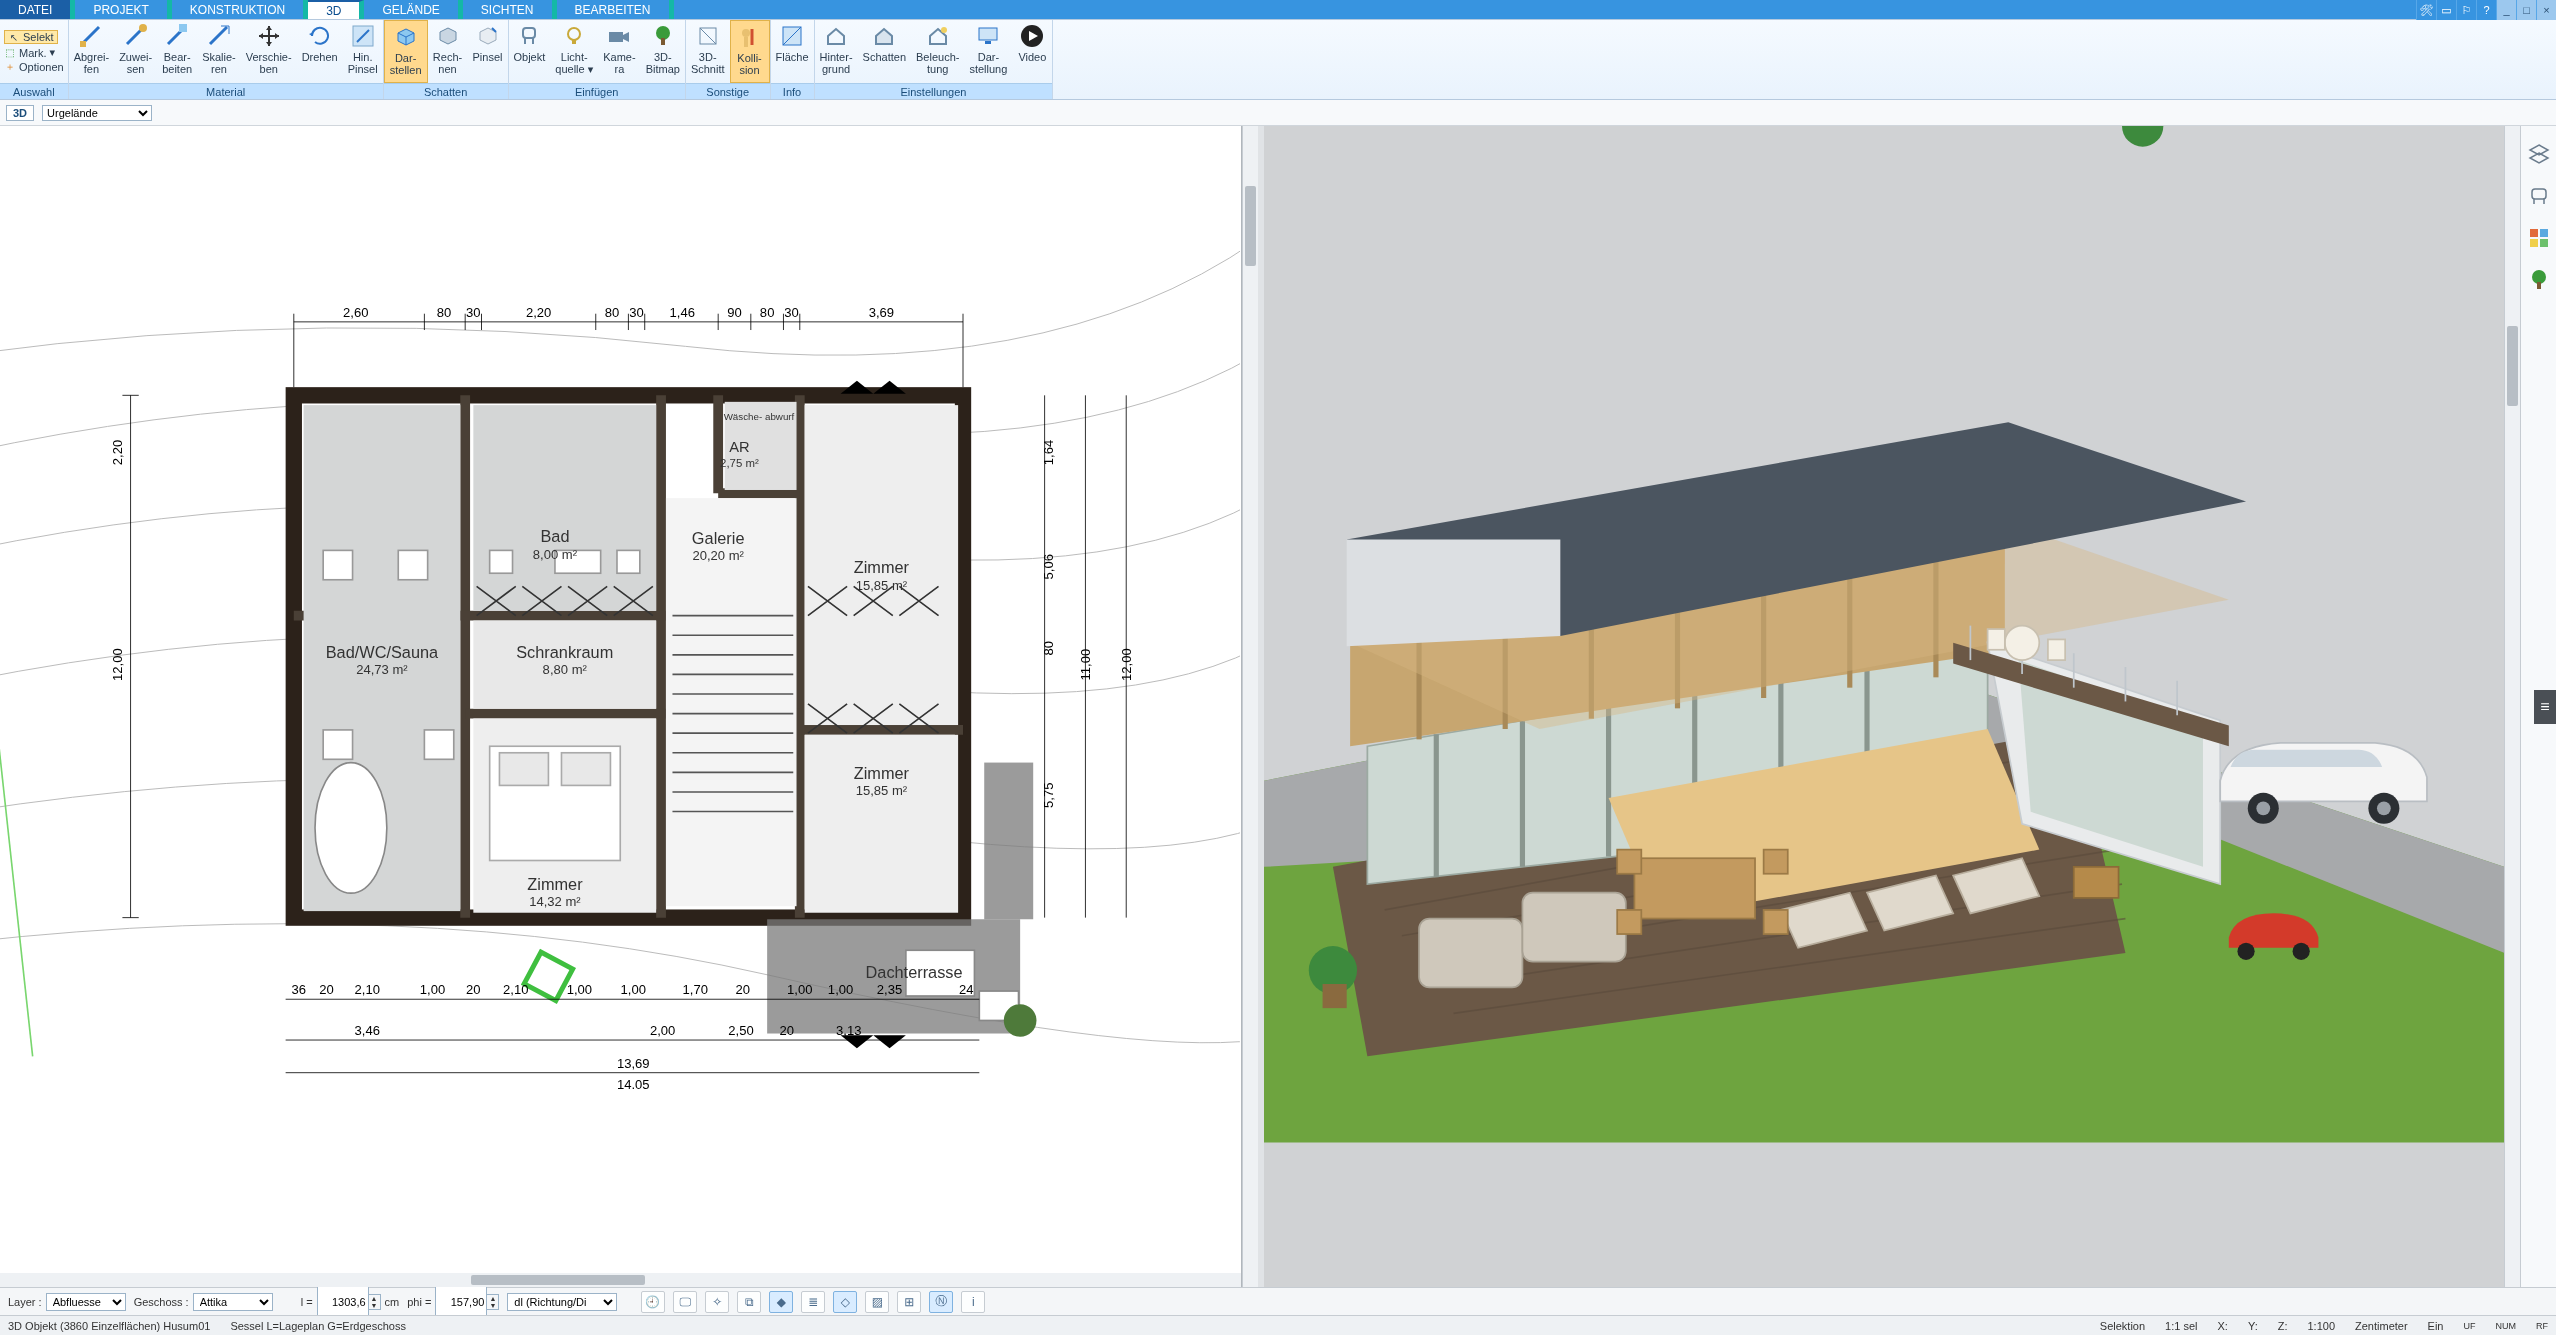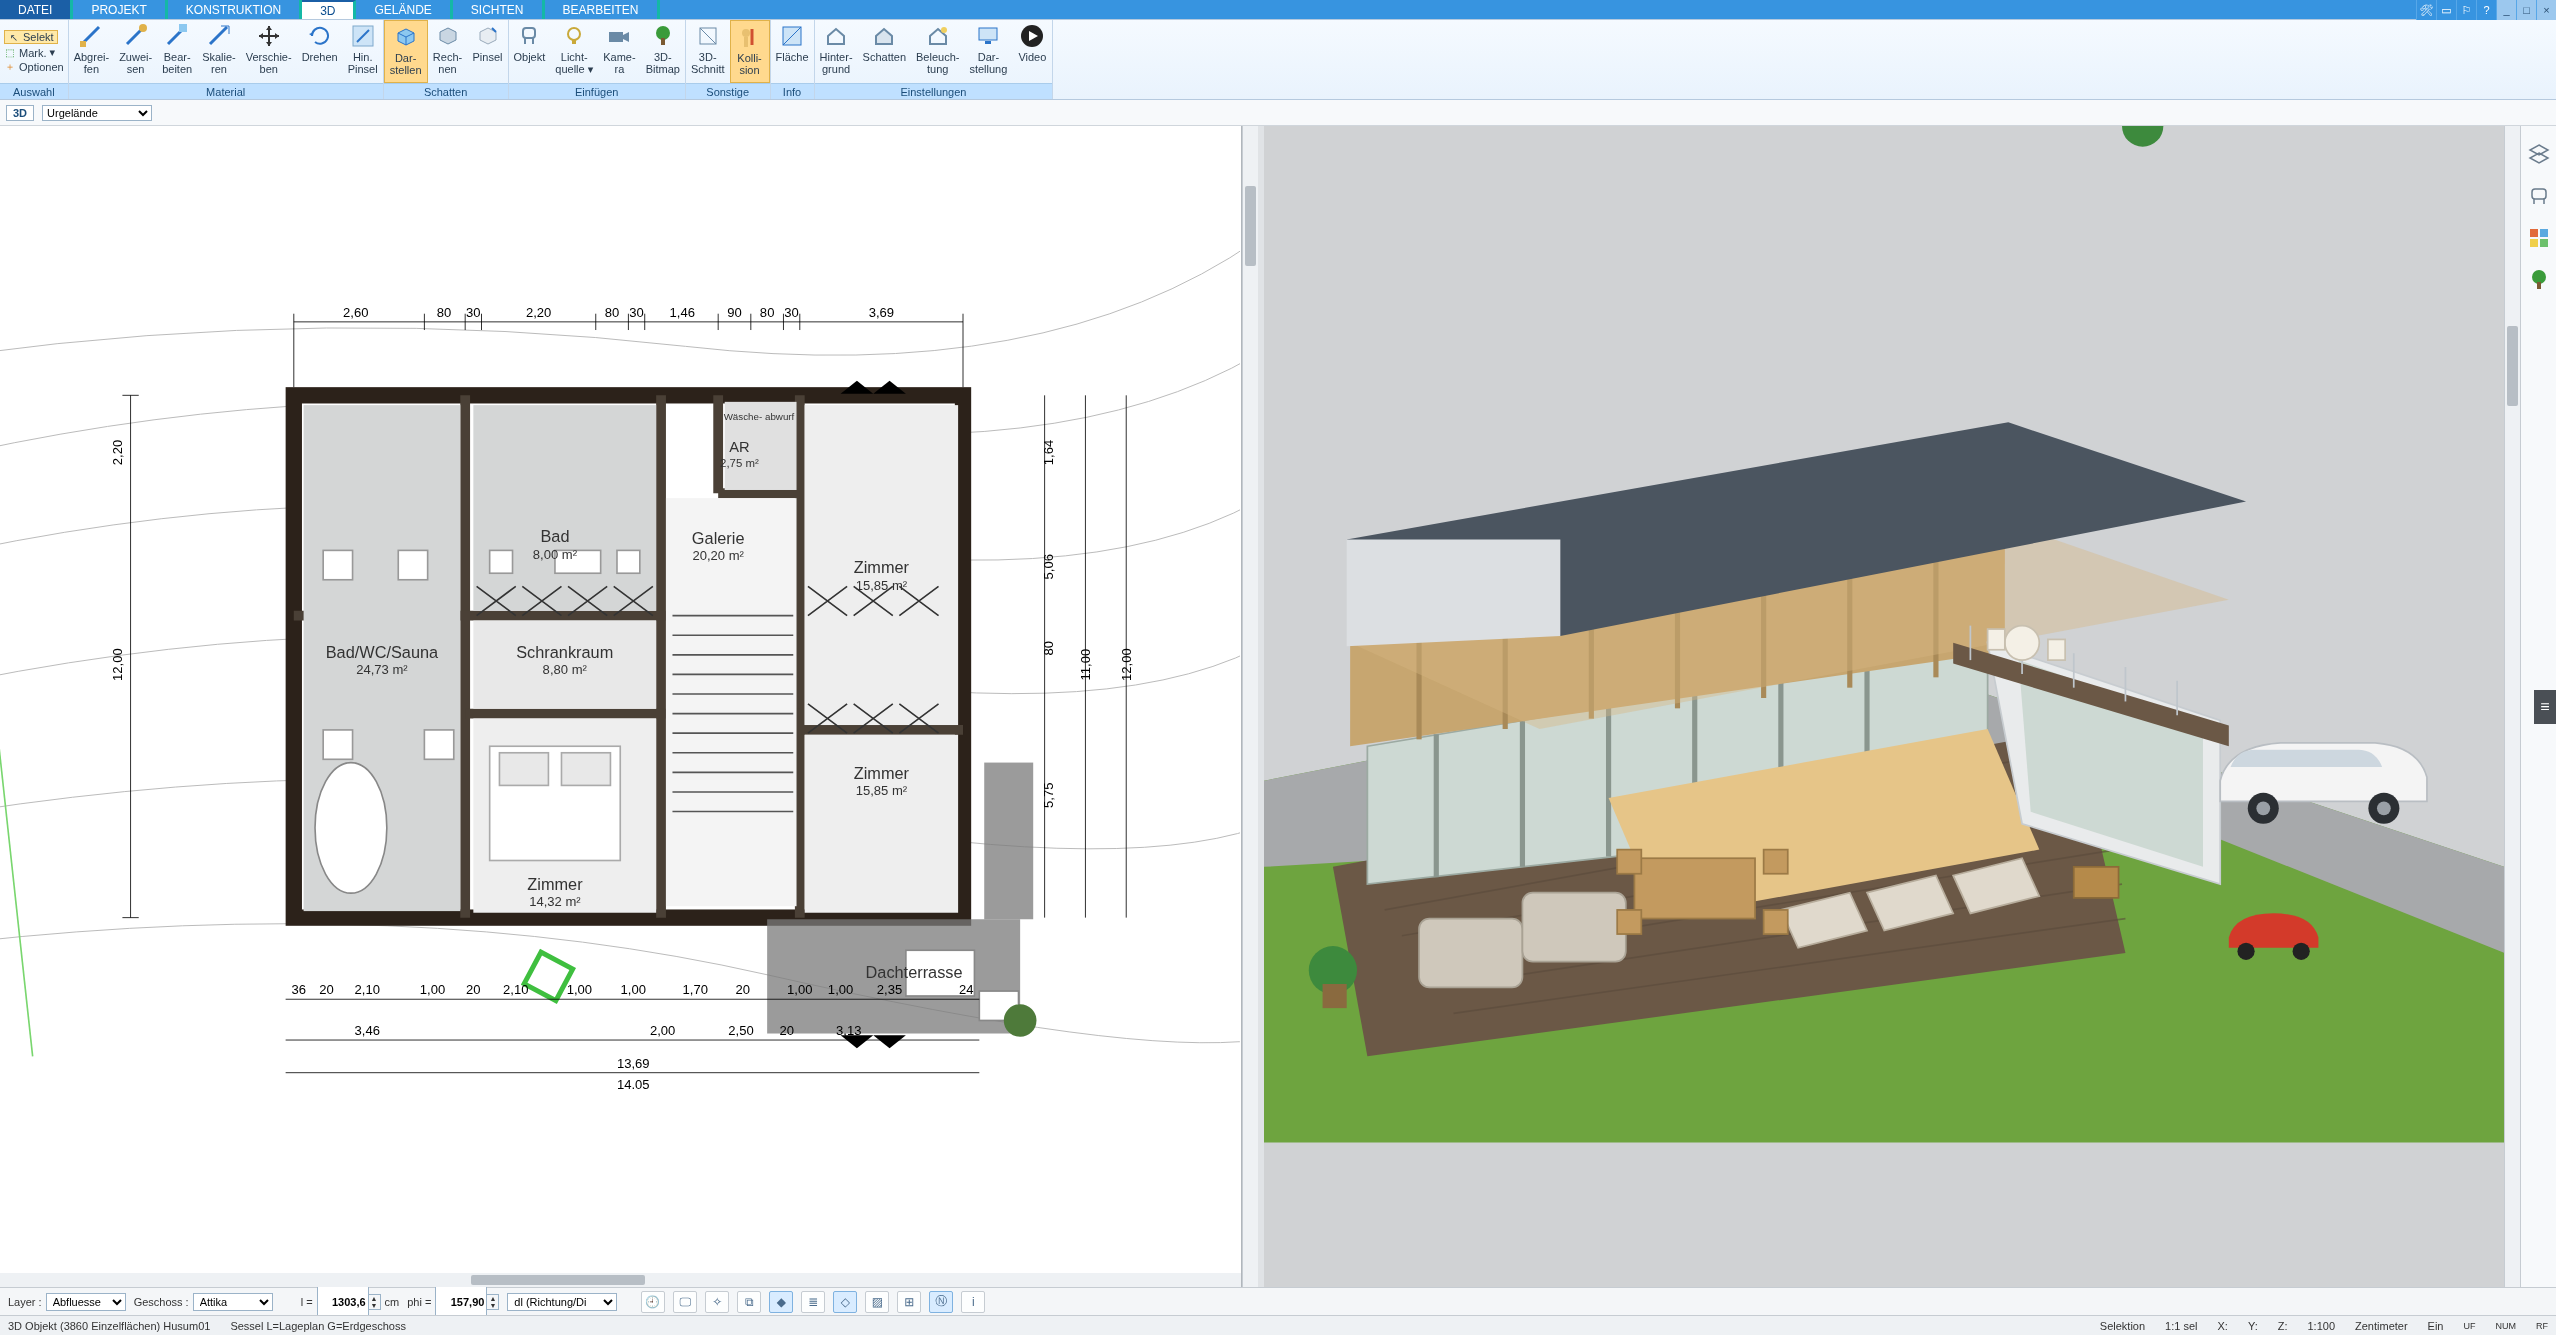--- a/index.html
+++ b/index.html
@@ -3,21 +3,21 @@
 <meta charset="utf-8">
 <style>
 * { margin: 0; padding: 0; box-sizing: border-box; font-family: "Segoe UI", Tahoma, sans-serif; }
 html, body { width: 100%; height: 100%; overflow: hidden; background: #fff; }
 
 .app { display: flex; flex-direction: column; height: 100vh; width: 100vw; }
 
 
 .tabstrip { height: 20px; display: flex; align-items: stretch; background: #e8e8e8; border-bottom: 1px solid #b5c9de; font-size: 12px; }
 .tabstrip .spacer { flex: 1; background: #3794e0; }
-.tab { padding: 0 18px; display: flex; align-items: center; justify-content: center; cursor: pointer; color: #fff; background: #3794e0; border-right: 3px solid #14b8a6; }
+.tab { padding: 0 18px; display: flex; align-items: center; justify-content: center; cursor: pointer; color: #fff; background: #3794e0; border-right: 5px solid #14b8a6; }
 .tab.datei { background: #1b5fa6; }
 .tab.active { background: #fff; color: #0b4d8f; border-top: 2px solid #1b5fa6; }
 .titlebar-ctrls { display: flex; align-items: stretch; }
 .titlebar-ctrls .ctl { width: 20px; height: 20px; background: #3794e0; color: #fff; display: flex; align-items: center; justify-content: center; font-size: 11px; border-left: 1px solid #57a7e8; cursor: pointer; }
 .titlebar-ctrls .ctl.light { background: #9cc8ee; color: #2a4f72; }
 
 
 .ribbon { height: 80px; display: flex; align-items: stretch; background: linear-gradient(#f5faff,#e9f3fd); border-bottom: 1px solid #b5c9de; font-size: 11px; }
 .ribbon .group { display: flex; flex-direction: column; border-right: 1px solid #c3d6ea; }
 .ribbon .group .buttons { flex: 1; display: flex; align-items: stretch; }
@@ -52,21 +52,21 @@
 .hscroll { position: absolute; left: 0; right: 0; bottom: 0; height: 14px; background: #eef1f4; display: flex; align-items: center; }
 .hscroll .thumb { height: 10px; background: #b7bec5; margin-left: 38%; width: 14%; border-radius: 2px; }
 
 
 .scene { position: absolute; inset: 0; }
 
 
 .bottombar { height: 28px; display: flex; align-items: center; gap: 8px; padding: 2px 8px; background: #f4f6f8; border-top: 1px solid #c6ccd2; font-size: 11px; color: #333; }
 .bottombar .seg { display: flex; align-items: center; gap: 4px; }
 .bottombar .spin { display: flex; align-items: center; }
-.bottombar .spin input { width: 52px; text-align: right; padding: 19px 2px; font-weight: bold; }
+.bottombar .spin input { width: 52px; text-align: right; padding: 19px 2px; }
 .bottombar .spin .arrows { display: flex; flex-direction: column; font-size: 7px; line-height: 7px; border: 1px solid #9bb3c8; border-left: none; }
 .bottombar .spin .arrows span { padding: 0 2px; cursor: pointer; }
 .bottombar select { padding: 1px 2px; }
 .icnbtn { width: 24px; height: 22px; border: 1px solid #c6ccd2; background: #fdfefe; display: flex; align-items: center; justify-content: center; cursor: pointer; border-radius: 2px; font-size: 12px; color: #4a6b8c; }
 .icnbtn.active { background: #d9ecff; border-color: #7fb2e0; }
 
 .statusbar { height: 20px; display: flex; align-items: center; gap: 20px; padding: 0 8px; background: #eef1f4; border-top: 1px solid #c6ccd2; font-size: 11px; color: #333; }
 .statusbar .cell { white-space: nowrap; }
 .statusbar .grow { flex: 1; }
 

